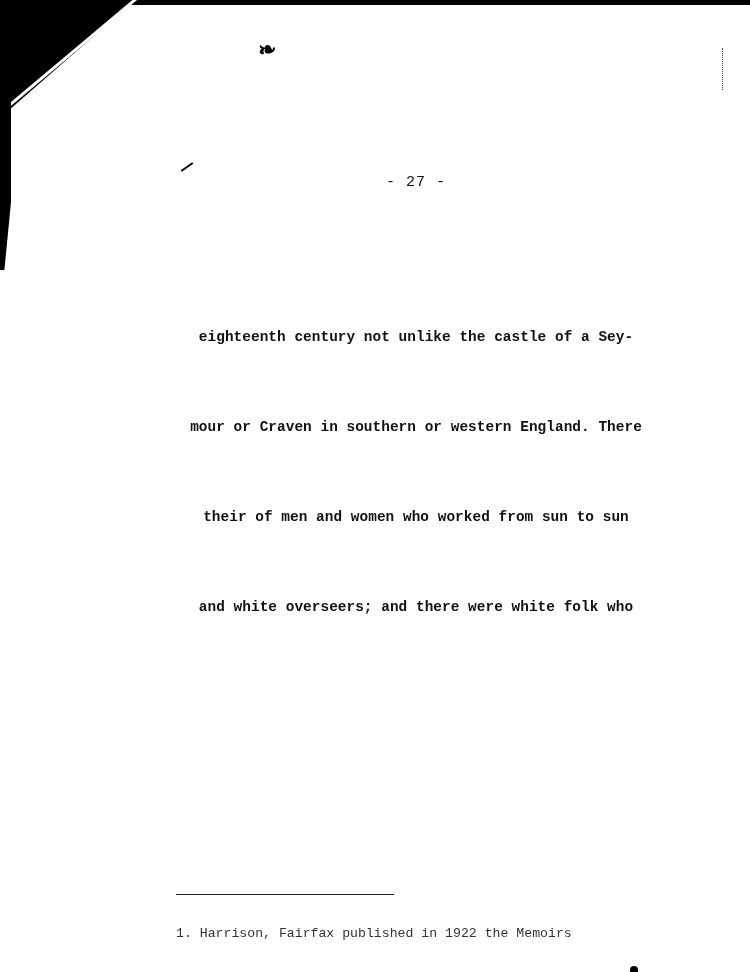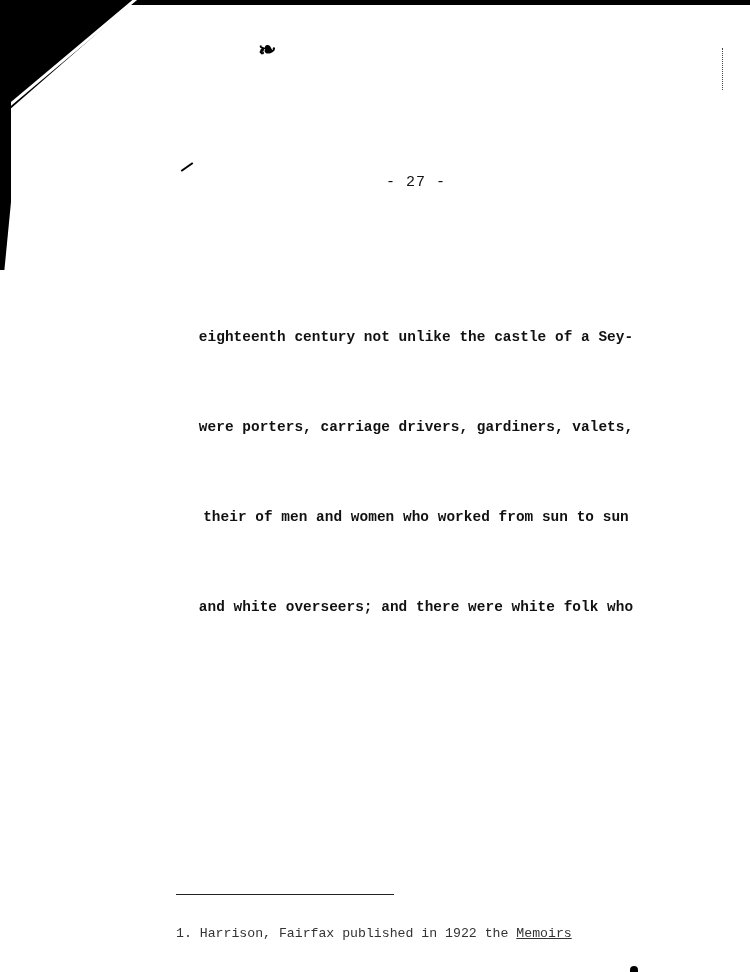--- a/index.html
+++ b/index.html
@@ -101,21 +101,21 @@
     .footnotes {
       position: absolute;
       left: 176px;
       top: 896px;
       width: 500px;
       font-size: 13.2px;
       line-height: 15px;
       color: #333;
       white-space: pre;
     }
-    .u { text-decoration: underline; }
+    .u { }
     .corner-dot {
       position: absolute;
       left: 630px; top: 966px;
       width: 8px; height: 6px;
       background: #000;
       border-radius: 4px 4px 0 0;
     }
   </style>
 </head>
 <body>
@@ -125,21 +125,21 @@
 <div class="scan-corner-edge"></div>
 <div class="scan-left"></div>
 <div class="mark mark-top">❧</div>
 <div class="mark-slash mark"></div>
 <div class="mark-right"></div>
 
 <div class="page-number">- 27 -</div>
 
 <div class="body-text">
   <div class="line">eighteenth century not unlike the castle of a Sey-</div>
-  <div class="line">were porters, carriage drivers, gardiners, valets,</div>
+  <div class="line">mour or Craven in southern or western England. There</div>
   <div class="line">their of men and women who worked from sun to sun</div>
   <div class="line">and white overseers; and there were white folk who</div>
   
   
   
   <div class="fn-marker-line">
     
   </div>
   
   

